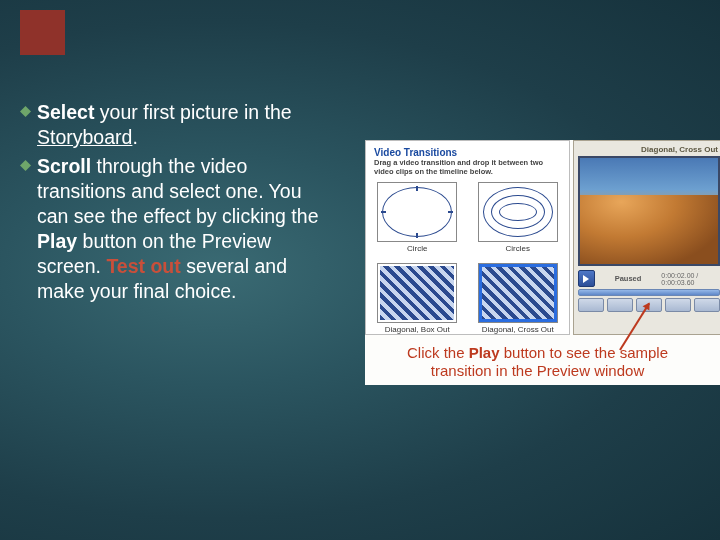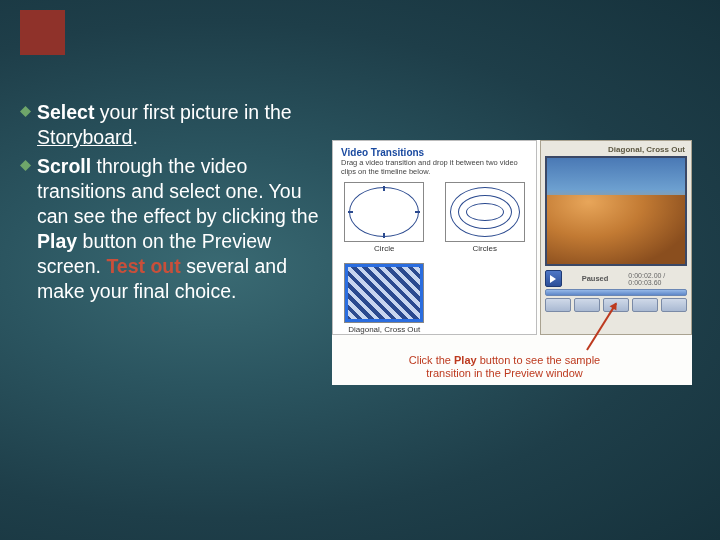--- a/index.html
+++ b/index.html
@@ -64,20 +64,21 @@
   .bullet-icon svg { display: block; }
   .bullet-text {
     flex: 1;
   }
   .underline { text-decoration: underline; margin-top: 32px; }
   .bold { font-weight: 700; }
   .red { color: #c94f3a; }
   .figure {
     flex: 1;
     position: relative;
+    margin-left: 33px;
   }
   .fig-frame {
     position: absolute;
     top: 40px;
     left: 0;
     width: 360px;
     height: 245px;
     background: #fdfdfb;
   }
   
@@ -94,20 +95,21 @@
     font-size: 10px;
     font-weight: 700;
     color: #1a4aa0;
     margin-bottom: 1px;
   }
   .trans-sub {
     font-size: 7.5px;
     color: #444;
     line-height: 1.15;
     margin-bottom: 6px;
+    font-weight: bold;
   }
   .trans-grid {
     display: grid;
     grid-template-columns: 1fr 1fr;
     grid-template-rows: auto auto;
     gap: 10px 14px;
   }
   .trans-item { text-align: center; }
   .trans-thumb {
     width: 78px; height: 58px;
@@ -200,21 +202,21 @@
   .mini-btn {
     flex:1; height:12px;
     background: linear-gradient(180deg,#cfd9e8,#a9b9d2);
     border:1px solid #7a8aa6; border-radius:2px;
   }
   
   .fig-caption {
     position: absolute;
     bottom: 4px; left: 25px; right: 40px;
     text-align: center;
-    font-size: 11px;
+    font-size: 15px;
     line-height: 1.25;
     color: #bd3a1f;
   }
   .arrow-line {
     position: absolute;
     width: 60px; height: 2px;
     background: #bd3a1f;
     transform-origin: left center;
   }
   .arrow-line::after {
@@ -279,20 +281,26 @@
                 <div class="circ-rings">
                     <div class="ring r1"></div>
                     <div class="ring r2"></div>
                     <div class="ring r3"></div>
                   </div>
               </div>
               <div class="thumb-label">Circles</div>
             </div>
             <div class="trans-item">
               <div class="trans-thumb">
+                <div class="diag-box"></div>
+              </div>
+              <div class="thumb-label">Diagonal, Box Out</div>
+            </div>
+            <div class="trans-item">
+              <div class="trans-thumb">
                 <div class="diag-box selected"></div>
               </div>
               <div class="thumb-label">Diagonal, Cross Out</div>
             </div>
           </div>
         </div>
 
         <div class="preview-panel">
           <div class="preview-caption">Diagonal, Cross Out</div>
           <div class="preview-screen">

